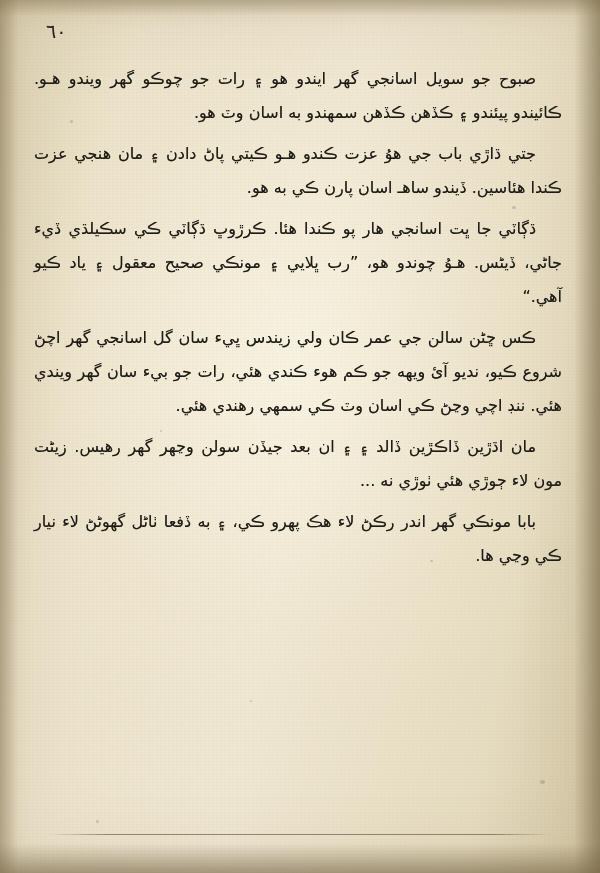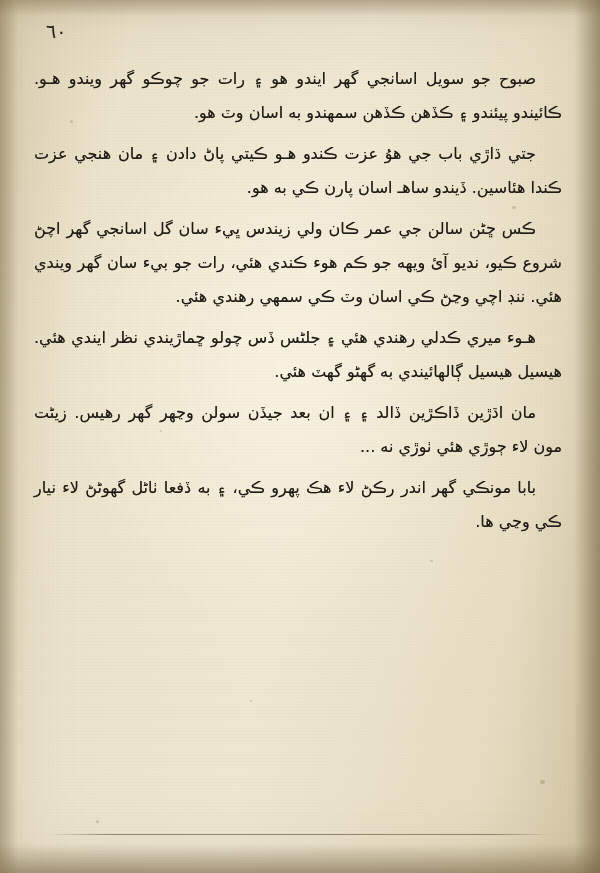--- a/index.html
+++ b/index.html
@@ -132,22 +132,22 @@
   <div class="paper-tint"></div>
   <div class="grain"></div>
 
   <div class="content">
 
     <div class="page-number">٦٠</div>
 
     <div class="body-text">
       <p class="para">صبوح جو سويل اسانجي گهر ايندو هو ۽ رات جو چوڪو گهر ويندو هـو. ڪائيندو پيئندو ۽ ڪڏهن ڪڏهن سمهندو به اسان وٽ هو.</p>
       <p class="para">جتي ڌاڙي باب جي هوُ عزت ڪندو هـو ڪيتي پاڻ دادن ۽ مان هنجي عزت ڪندا هئاسين. ڏيندو ساهـ اسان پارن ڪي به هو.</p>
+      <p class="para">ڌڳاٽي جا ڀت اسانجي هار پو ڪندا هئا. ڪرڙوڀ ڌڳاٽي ڪي سڪيلڌي ڏيء جاڻي، ڏيڻس. هـوُ چوندو هو، ”رب ڀلايي ۽ مونڪي صحيح معقول ۽ ياد ڪيو آهي.“</p>
       <p class="para">ڪس ڇڻن سالن جي عمر ڪان ولي زيندس ڀيء سان گل اسانجي گهر اچڻ شروع ڪيو، نديو آئ ويهه جو ڪم هوء ڪندي هئي، رات جو بيء سان گهر ويندي هئي. ننڊ اچي وڃڻ ڪي اسان وٽ ڪي سمهي رهندي هئي.</p>
-      <p class="para">هـوء ميري ڪدلي رهندي هئي ۽ جلڻس ڏس چولو ڇماڙيندي نظر ايندي هئي. هيسيل هيسيل ڳالهائيندي به گهڻو گهٽ هئي.</p>
       <p class="para">مان اڌڙين ڏاڪڙين ڏالد ۽ ۽ ان بعد جيڏن سولن وڃهر گهر رهيس. زيڻت مون لاء ڄوڙي هئي ٺوڙي نه ...</p>
       <p class="para">بابا مونڪي گهر اندر رڪڻ لاء هڪ پهرو ڪي، ۽ به ڏفعا ٺاڻل گهوڻڻ لاء نيار ڪي وڃي ها.</p>
     </div>
 
     <div class="rule"></div>
   </div>
 
   <div class="speck" style="left:70px;  top:120px; width:3px;  height:3px;"></div>
   <div class="speck" style="left:512px; top:206px; width:4px;  height:3px;"></div>
   <div class="speck" style="left:160px; top:430px; width:2px;  height:2px;"></div>

